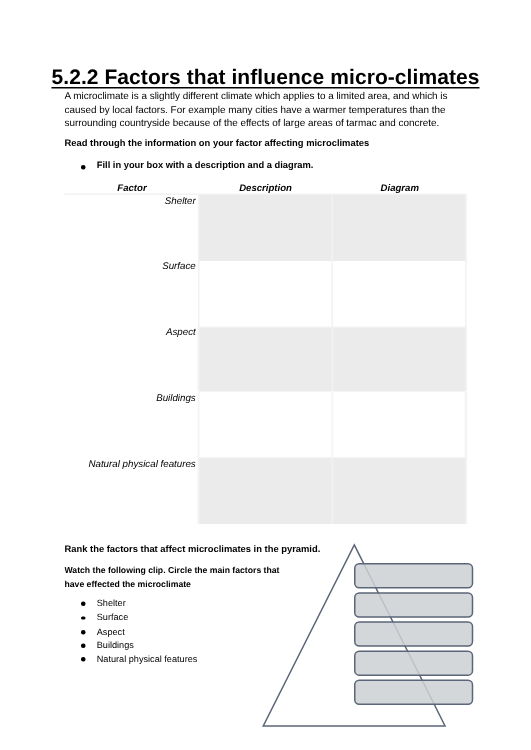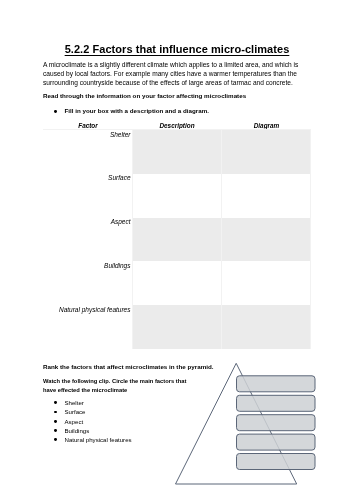--- a/index.html
+++ b/index.html
@@ -2,21 +2,21 @@
 <html><head>
 <meta charset="utf-8">
 <style>
   html,body{margin:0;padding:0;}
   body{width:354px;height:500px;font-family:"Liberation Sans",sans-serif;color:#000000;
        -webkit-font-smoothing:antialiased;}
   .page{position:relative;width:354px;height:500px;overflow:hidden;}
   .title,.para,.read,.bulline,.th,.rowlab,.rank,.watch,.lilist{will-change:opacity;}
 
   .title{position:absolute;left:0;top:42.6px;width:354px;text-align:center;
-         font-size:11px;font-weight:bold;letter-spacing:0.05px;}
+         font-size:14px;font-weight:bold;letter-spacing:0.05px;}
   .title u{text-decoration:underline;text-underline-offset:1.5px;}
 
   .para{position:absolute;left:43px;top:61.2px;width:260px;font-size:6.6px;line-height:8.8px;}
 
   .read{position:absolute;left:43px;top:92.3px;font-size:6.25px;font-weight:bold;}
   .bulline{position:absolute;left:54px;top:107.4px;font-size:6.22px;font-weight:bold;}
   .bulline .bt{position:absolute;left:10.5px;top:0;white-space:nowrap;}
 
   .bul{position:absolute;width:2.8px;height:2.8px;border-radius:50%;background:#000;}
 

